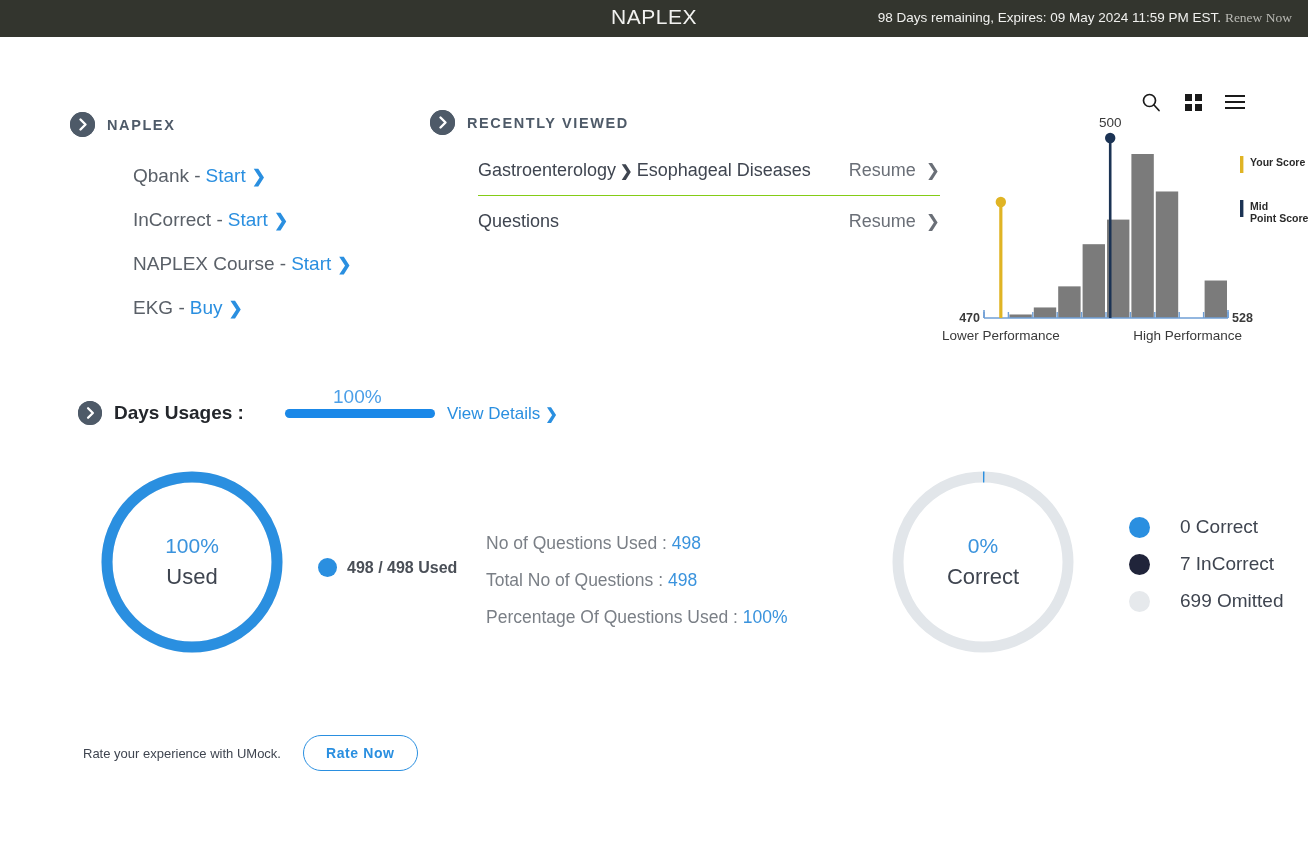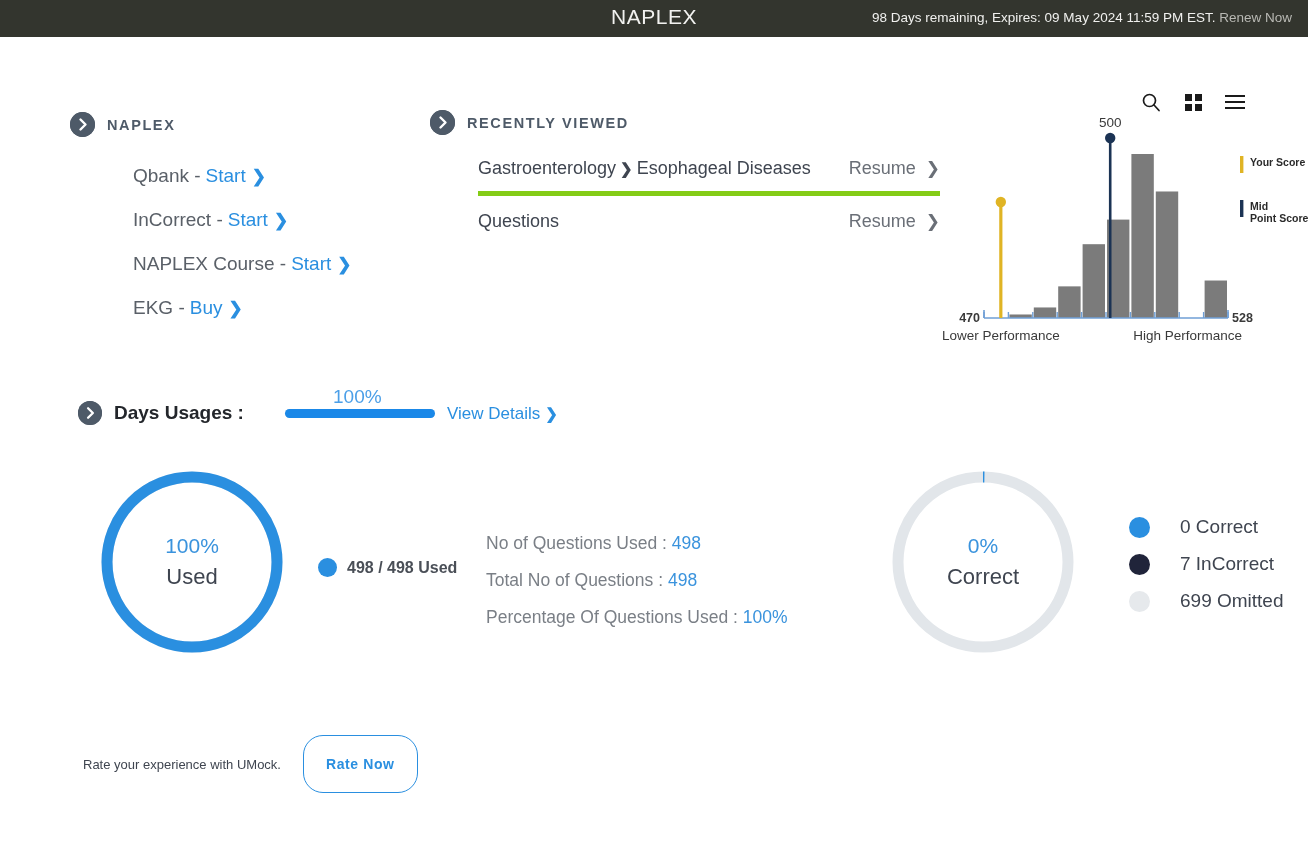--- a/index.html
+++ b/index.html
@@ -20,21 +20,21 @@
   .topbar-title {
     position: absolute; left: 0; right: 0; top: 5px;
     text-align: center;
     font-size: 21px; letter-spacing: 0.5px;
     color: #f2f2f0;
   }
   .topbar-expiry {
     position: absolute; right: 16px; top: 10px;
     font-size: 13.5px; color: #f0f0ee; white-space: nowrap;
   }
-  .renew-link { color: #b9b9b4; cursor: pointer; }
+  .renew-link { color: #b9b9b4; cursor: pointer; font-family: Liberation Serif, serif; }
 
   
   .iconbar {
     position: absolute; top: 37px; left: 0;
     width: 1308px; height: 56px;
     background: #ffffff;
   }
   .iconbtn {
     position: absolute; top: 52px;
     width: 26px; height: 26px;
@@ -87,21 +87,21 @@
   #recent-head { left: 430px; top: 110px; }
   .recent-card {
     position: absolute; left: 478px; top: 146px; width: 462px;
   }
   .recent-row {
     display: flex; align-items: center; justify-content: space-between;
     height: 50px;
     font-size: 18px; color: #4a4f57;
     white-space: nowrap;
   }
-  .recent-row.divided { border-bottom: 5px solid #84cc16; gap: 12px; }
+  .recent-row.divided { border-bottom: 1px solid #84cc16; gap: 12px; }
   .recent-title { color: #3f4550; }
   .recent-title .sep { font-weight: bold; font-size: 15px; padding: 0 4px; }
   .resume {
     display: flex; align-items: center; gap: 10px;
     color: #6a6f77; font-size: 18px; cursor: pointer;
   }
   .resume .rchev { font-size: 17px; color: #6a6f77; }
 
   
   #histogram { position: absolute; left: 932px; top: 112px; width: 376px; height: 240px; }
@@ -166,21 +166,21 @@
   .rate-wrap {
     position: absolute; left: 83px; top: 735px;
     display: flex; align-items: center; gap: 22px;
   }
   .rate-text { font-size: 13px; color: #3f4550; }
   .rate-btn {
     border: 1px solid #2a8fe0; border-radius: 20px;
     background: #ffffff; color: #2a8fe0;
     font-family: "Liberation Sans", sans-serif;
     font-size: 14px; font-weight: bold; letter-spacing: 0.6px;
-    padding: 20px 22px; cursor: pointer;
+    padding: 9px 22px; cursor: pointer;
   }
 </style>
 </head>
 <body>
 
 <div class="topbar">
   <div class="topbar-title">NAPLEX</div>
   <div class="topbar-expiry">
     <span>98 Days remaining, Expires: 09 May 2024 11:59 PM EST.</span>
     <span class="renew-link">Renew Now</span>

